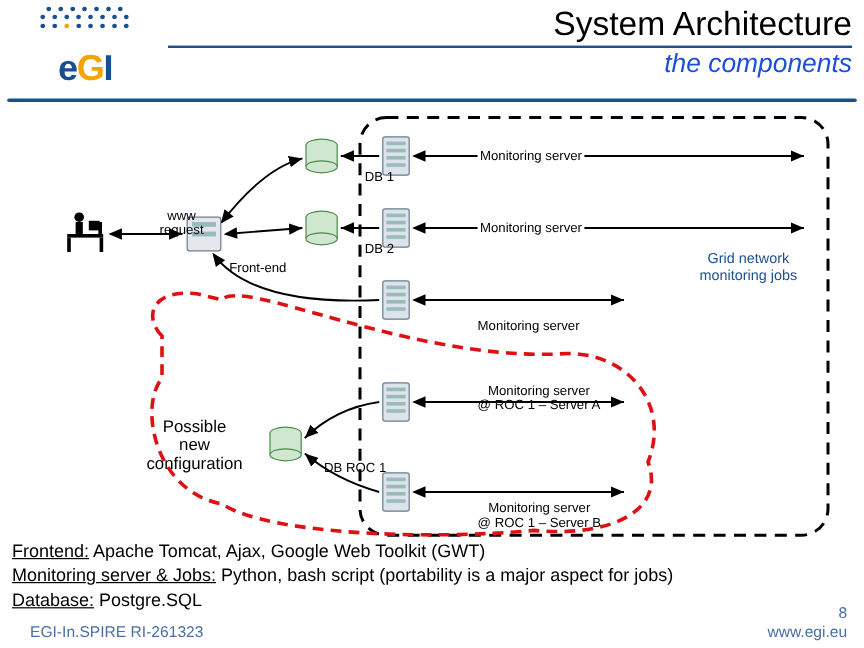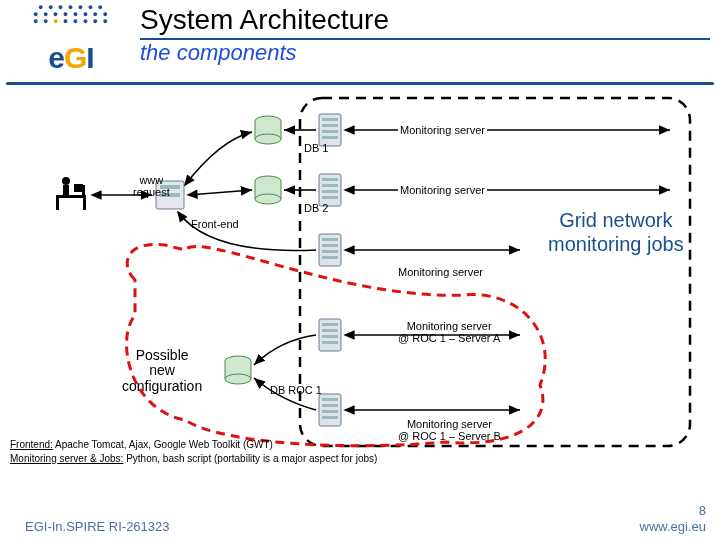--- a/index.html
+++ b/index.html
@@ -32,21 +32,21 @@
     color: #1a4f8f;
     letter-spacing: -1px;
     margin-top: 16px;
   }
   .logo-text .g { color: #f6a500; }
   .title-bar {
     position: absolute;
     left: 140px;
     right: 10px;
     top: 4px;
-    text-align: left;
+    text-align: right;
   }
   .title-bar .main {
     font-size: 28px;
     color: #000;
     border-bottom: 2px solid #1a4f8f;
     padding-bottom: 2px;
     display: block;
   }
   .title-bar .sub {
     font-size: 22px;
@@ -73,31 +73,32 @@
   .label {
     position: absolute;
     font-size: 11px;
     color: #000;
     text-align: center;
     line-height: 1.1;
     margin-left: 48px;
   }
   .grid-label {
     position: absolute;
-    font-size: 20px;
+    font-size: 12px;
     color: #1a4f8f;
     text-align: center;
     line-height: 1.2;
+    margin-left: 35px;
   }
   .footer-text {
     position: absolute;
     left: 10px;
-    top: 438px;
+    top: 450px;
     right: 10px;
-    font-size: 10px;
+    font-size: 15px;
     color: #000;
     line-height: 1.35;
   }
   .footer-text .u { text-decoration: underline; }
   .ref {
     position: absolute;
     left: 25px;
     bottom: 6px;
     font-size: 13px;
     color: #4a6fa5;
@@ -244,17 +245,18 @@
   <div class="label" style="left:74px; top:258px; white-space:pre; font-size:14px;">Possible
 new
 configuration</div>
   <div class="grid-label" style="left:548px; top:118px; white-space:pre;">Grid network
 monitoring jobs</div>
 </div>
 
 <div class="footer-text">
   <div><span class="u">Frontend:</span><span> Apache Tomcat, Ajax, Google Web Toolkit (GWT)</span></div>
   <div><span class="u">Monitoring server &amp; Jobs:</span><span> Python, bash script (portability is a major aspect for jobs)</span></div>
+  <div><span class="u">Database:</span><span> Postgre.SQL</span></div>
 </div>
 
 <div class="ref">EGI-In.SPIRE RI-261323</div>
 <div class="pagenum">8</div>
 <div class="siteurl">www.egi.eu</div>
 
 </body></html>

